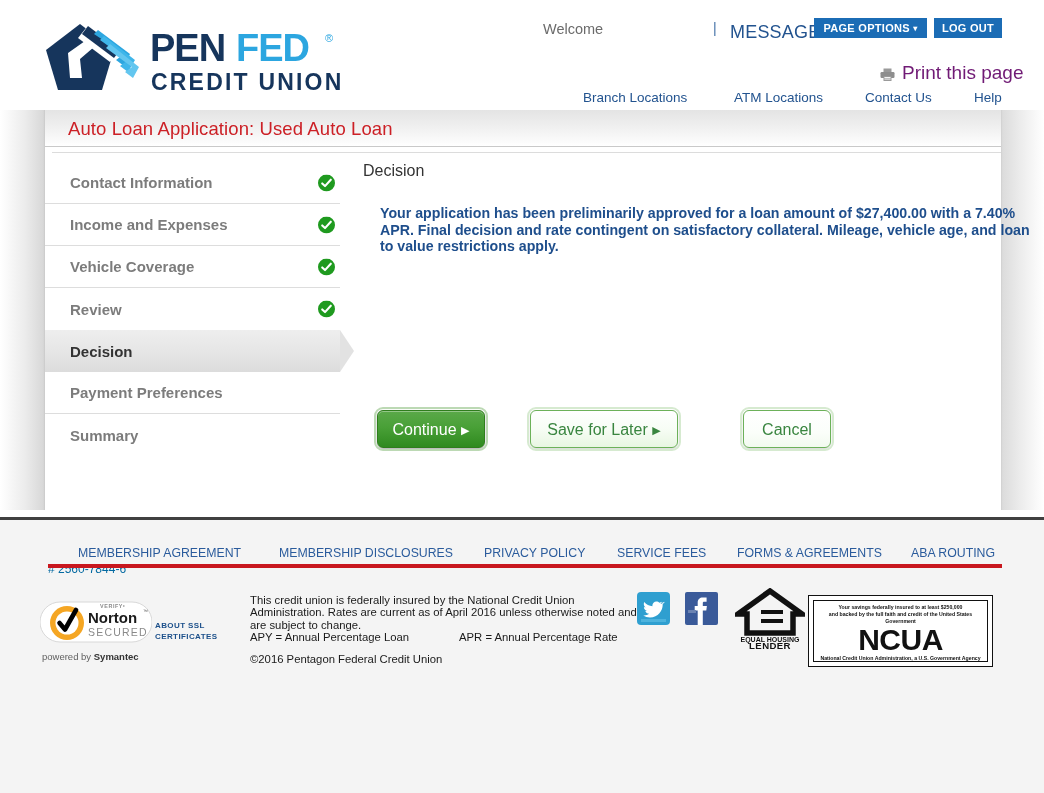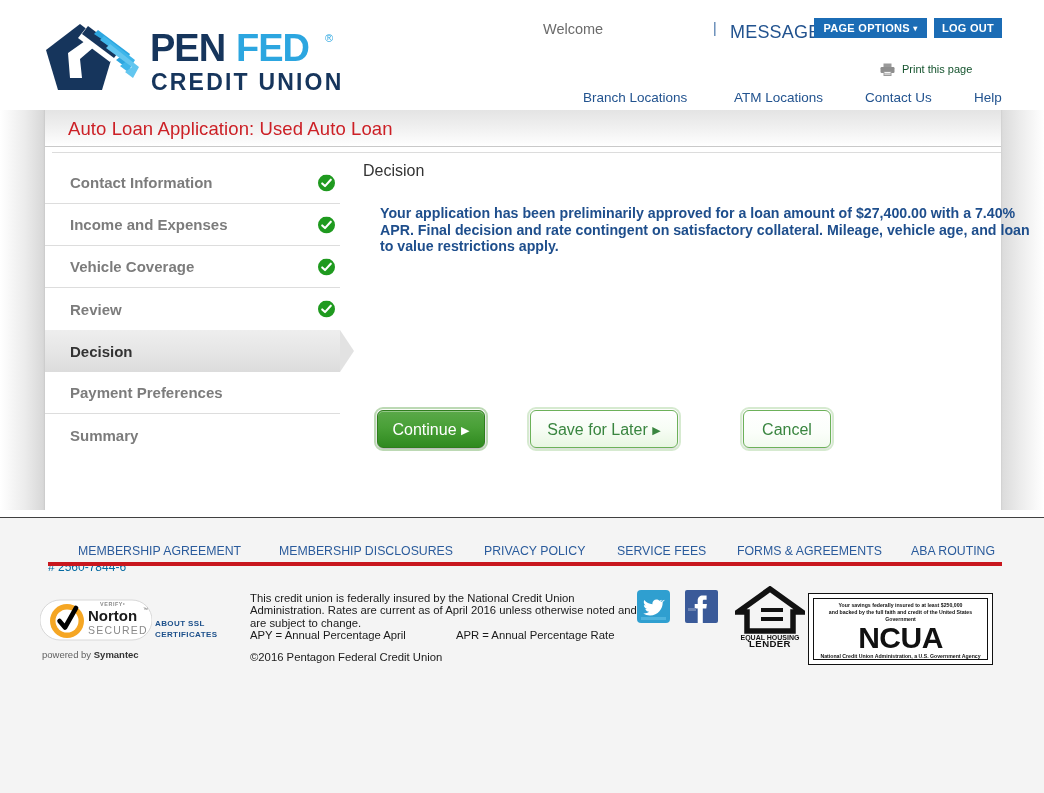--- a/index.html
+++ b/index.html
@@ -65,21 +65,21 @@
     text-align: center;
     cursor: pointer;
     font-family: "Liberation Sans", sans-serif;
   }
   #page-options-button { left: 814px; top: 18px; width: 113px; }
   #log-out-button { left: 934px; top: 18px; width: 68px; }
   #page-options-button .caret { font-size: 8px; position: relative; top: -1px; }
 
   #print-row { position: absolute; left: 880px; top: 62px; display: flex; align-items: center; gap: 7px; }
   .printer-icon { width: 15px; height: 13px; display: block; }
-  .print-link { font-size: 11px; color: #14532d; text-decoration: none; }
+  .print-link { font-size: 19px; color: #701a75; text-decoration: none; }
 
   #nav-links { position: absolute; left: 575px; top: 90px; width: 430px; height: 22px; }
   #nav-links a {
     position: absolute; top: 0;
     font-size: 13.5px; color: #22538f; text-decoration: none;
     white-space: nowrap;
   }
   #nav-branch { left: 8px; }
   #nav-atm    { left: 159px; }
   #nav-contact{ left: 290px; }
@@ -211,21 +211,21 @@
     outline: 2px solid #d6ead0;
     outline-offset: 1px;
   }
   .arrow-g { font-size: 11px; position: relative; top: -1px; }
 
   
   #footer {
     position: absolute; left: 0; top: 517px;
     width: 1044px; height: 276px;
     background: #f4f4f4;
-    border-top: 1px solid #404040;
+    border-top: 3px solid #404040;
   }
   #footer-links { position: absolute; left: 60px; top: 26px; width: 950px; height: 16px; }
   #footer-links a {
     position: absolute; top: 0;
     font-size: 12.3px; color: #2a5b9c; text-decoration: none;
     white-space: nowrap;
   }
   #fl-0 { left: 18px; }
   #fl-1 { left: 219px; }
   #fl-2 { left: 424px; }
@@ -482,21 +482,21 @@
     <a id="about-ssl" href="#">
       <span>ABOUT SSL</span><br>
       <span>CERTIFICATES</span>
     </a>
 
     <div id="disclosure">
       <div>This credit union is federally insured by the National Credit Union</div>
       <div>Administration. Rates are current as of April 2016 unless otherwise noted and</div>
       <div>are subject to change.</div>
       <div id="apy-row">
-        <span>APY = Annual Percentage April</span><span class="apr">APR = Annual Percentage Rate</span>
+        <span>APY = Annual Percentage Loan</span><span class="apr">APR = Annual Percentage Rate</span>
       </div>
     </div>
     <div id="copyright">©2016 Pentagon Federal Credit Union</div>
 
     <div id="twitter-icon">
       <svg width="33" height="33" viewBox="0 0 33 33">
         <path d="M25.5 11.3c-.7.3-1.4.5-2.2.6.8-.5 1.4-1.2 1.6-2.1-.8.5-1.6.8-2.5.9-.7-.8-1.8-1.3-3-1.3-2.2 0-4 1.8-4 4 0 .3 0 .6.1.9-3.3-.2-6.2-1.8-8.2-4.2-.3.6-.5 1.3-.5 2 0 1.4.7 2.6 1.8 3.3-.6 0-1.2-.2-1.7-.5 0 2 1.4 3.6 3.2 4-.3.1-.7.1-1 .1-.3 0-.5 0-.8-.1.5 1.6 2 2.8 3.8 2.8-1.4 1.1-3.1 1.7-5 1.7h-.9c2 1.3 4.3 2 6.8 2 8.2 0 12.7-6.8 12.7-12.7v-.6c.9-.6 1.6-1.4 2.2-2.3-.8.4-1.6.6-2.4.7z" fill="#ffffff"></path>
         <rect x="4" y="27" width="25" height="3" fill="#4db3dd"></rect>
       </svg>
     </div>

